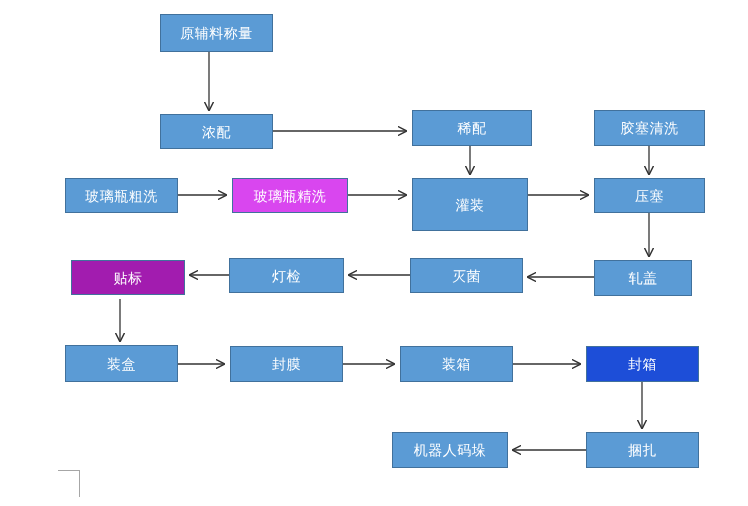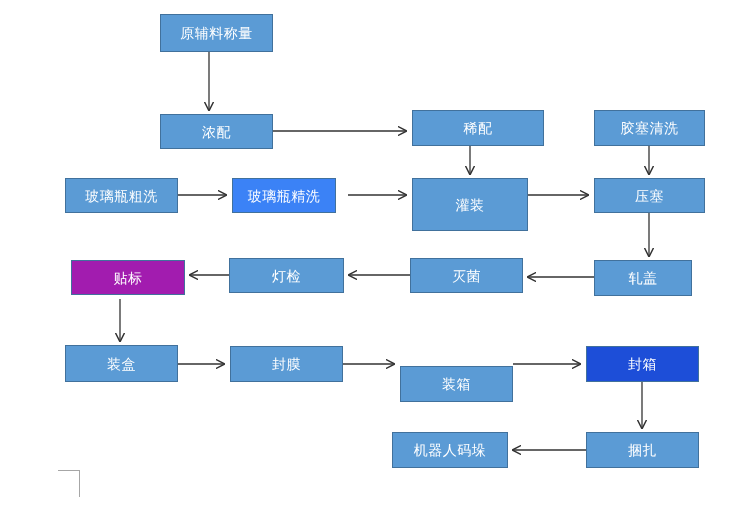--- a/index.html
+++ b/index.html
@@ -75,33 +75,33 @@
         <path d="M 343 364 L 394 364" marker-end="url(#arrow)"></path>
         <path d="M 513 364 L 580 364" marker-end="url(#arrow)"></path>
         <path d="M 642 382 L 642 428" marker-end="url(#arrow)"></path>
         <path d="M 586 450 L 513 450" marker-end="url(#arrow)"></path>
       </g>
   </svg>
 
   <div id="nodes">
       <div class="node" style="left: 160px; top: 14px; width: 113px; height: 38px; background: rgb(91, 155, 213); border-color: rgb(65, 113, 156); color: rgb(255, 255, 255); text-align: right;">原辅料称量</div>
       <div class="node" style="left: 160px; top: 114px; width: 113px; height: 35px; background: rgb(91, 155, 213); border-color: rgb(65, 113, 156); color: rgb(255, 255, 255);">浓配</div>
-      <div class="node" style="left: 412px; top: 110px; width: 132px; height: 36px; background: rgb(91, 155, 213); border-color: rgb(65, 113, 156); color: rgb(255, 255, 255);">稀配</div>
+      <div class="node" style="left: 412px; top: 110px; width: 120px; height: 36px; background: rgb(91, 155, 213); border-color: rgb(65, 113, 156); color: rgb(255, 255, 255);">稀配</div>
       <div class="node" style="left: 594px; top: 110px; width: 111px; height: 36px; background: rgb(91, 155, 213); border-color: rgb(65, 113, 156); color: rgb(255, 255, 255);">胶塞清洗</div>
       <div class="node" style="left: 65px; top: 178px; width: 113px; height: 35px; background: rgb(91, 155, 213); border-color: rgb(65, 113, 156); color: rgb(255, 255, 255);">玻璃瓶粗洗</div>
-      <div class="node" style="left: 232px; top: 178px; width: 104px; height: 35px; background: #3b82f6; border-color: rgb(65, 113, 156); color: rgb(255, 255, 255);">玻璃瓶精洗</div>
+      <div class="node" style="left: 232px; top: 178px; width: 116px; height: 35px; background: #d946ef; border-color: rgb(65, 113, 156); color: rgb(255, 255, 255);">玻璃瓶精洗</div>
       <div class="node" style="left: 412px; top: 178px; width: 116px; height: 53px; background: rgb(91, 155, 213); border-color: rgb(65, 113, 156); color: rgb(255, 255, 255);">灌装</div>
       <div class="node" style="left: 594px; top: 178px; width: 111px; height: 35px; background: rgb(91, 155, 213); border-color: rgb(65, 113, 156); color: rgb(255, 255, 255);">压塞</div>
       <div class="node" style="left: 71px; top: 260px; width: 114px; height: 35px; background: #a21caf; border-color: rgb(65, 113, 156); color: rgb(255, 255, 255);">贴标</div>
       <div class="node" style="left: 229px; top: 258px; width: 115px; height: 35px; background: rgb(91, 155, 213); border-color: rgb(65, 113, 156); color: rgb(255, 255, 255);">灯检</div>
       <div class="node" style="left: 410px; top: 258px; width: 113px; height: 35px; background: rgb(91, 155, 213); border-color: rgb(65, 113, 156); color: rgb(255, 255, 255);">灭菌</div>
       <div class="node" style="left: 594px; top: 260px; width: 98px; height: 36px; background: rgb(91, 155, 213); border-color: rgb(65, 113, 156); color: rgb(255, 255, 255);">轧盖</div>
       <div class="node" style="left: 65px; top: 345px; width: 113px; height: 37px; background: rgb(91, 155, 213); border-color: rgb(65, 113, 156); color: rgb(255, 255, 255);">装盒</div>
       <div class="node" style="left: 230px; top: 346px; width: 113px; height: 36px; background: rgb(91, 155, 213); border-color: rgb(65, 113, 156); color: rgb(255, 255, 255);">封膜</div>
-      <div class="node" style="left: 400px; top: 346px; width: 113px; height: 36px; background: rgb(91, 155, 213); border-color: rgb(65, 113, 156); color: rgb(255, 255, 255); margin-top: 20px;">装箱</div>
+      <div class="node" style="left: 400px; top: 346px; width: 113px; height: 36px; background: rgb(91, 155, 213); border-color: rgb(65, 113, 156); color: rgb(255, 255, 255);">装箱</div>
       <div class="node" style="left: 586px; top: 346px; width: 113px; height: 36px; background: #1d4ed8; border-color: rgb(65, 113, 156); color: rgb(255, 255, 255);">封箱</div>
       <div class="node" style="left: 392px; top: 432px; width: 116px; height: 36px; background: rgb(91, 155, 213); border-color: rgb(65, 113, 156); color: rgb(255, 255, 255);">机器人码垛</div>
       <div class="node" style="left: 586px; top: 432px; width: 113px; height: 36px; background: rgb(91, 155, 213); border-color: rgb(65, 113, 156); color: rgb(255, 255, 255);">捆扎</div>
     </div>
 
   <div class="corner-mark" style="left: 58px; top: 470px; width: 22px; height: 27px; border-top-color: rgb(166, 166, 166); border-right-color: rgb(166, 166, 166);"></div>
 
 </div>
 
 </body></html>

